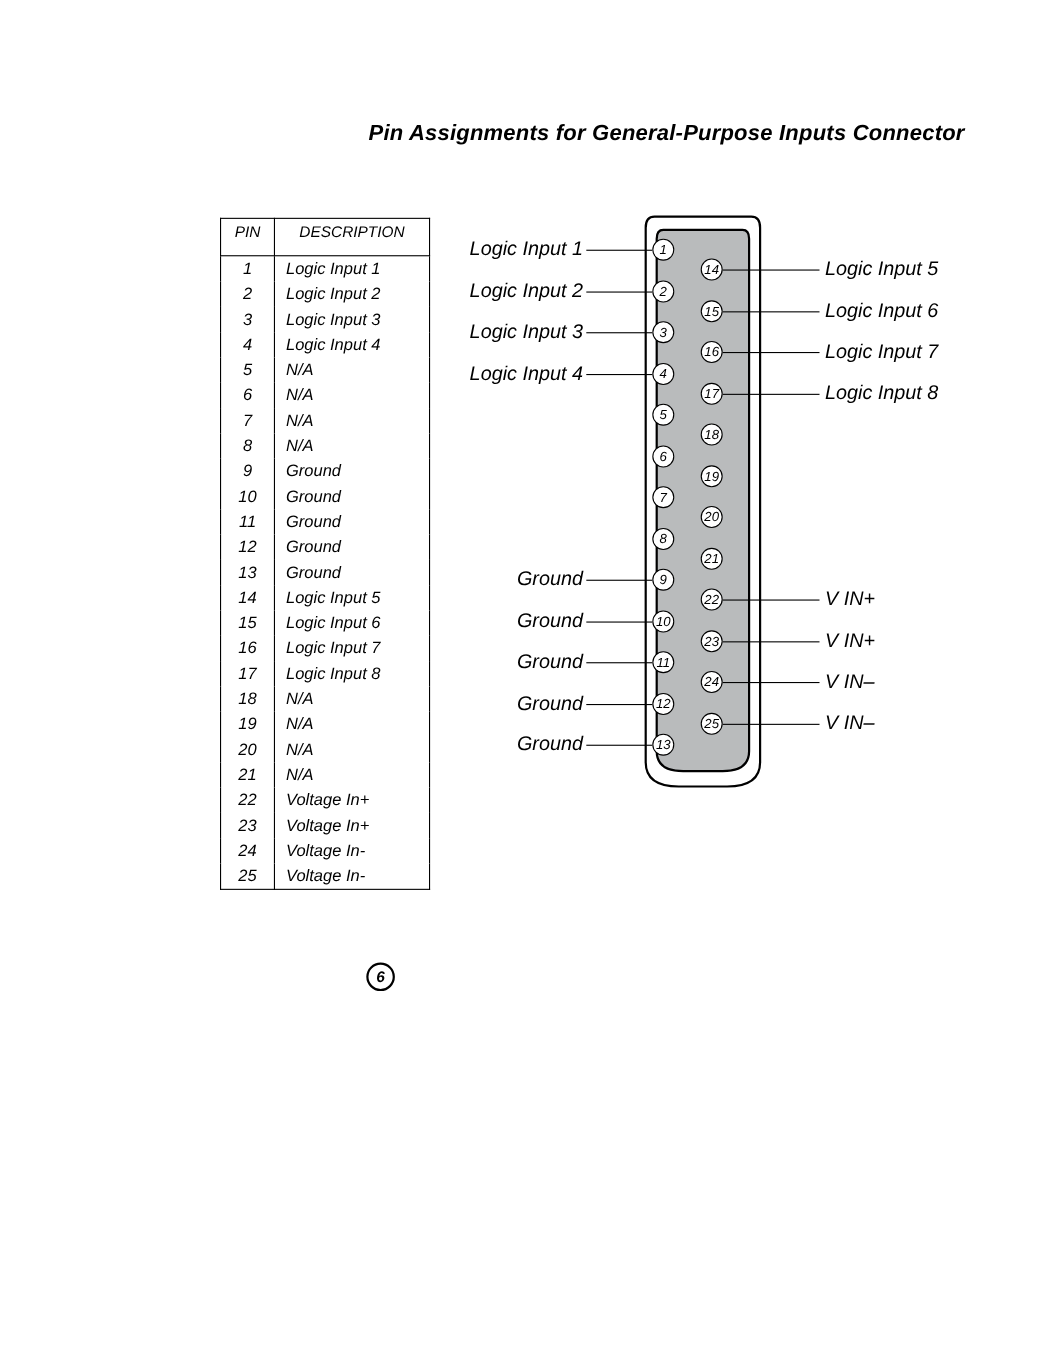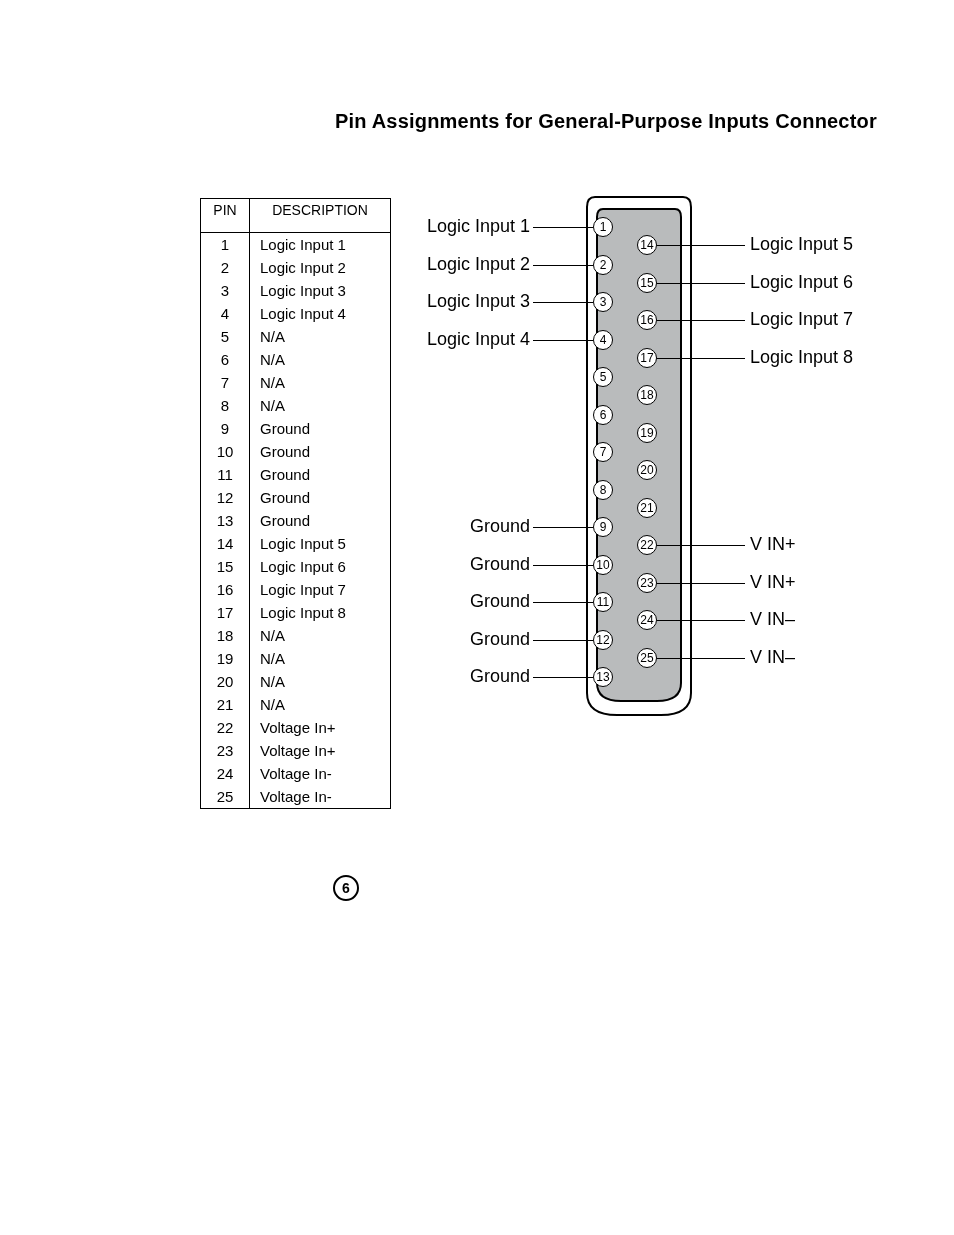--- a/index.html
+++ b/index.html
@@ -7,20 +7,21 @@
     padding: 0;
     background: #fff;
     font-family: Arial, Helvetica, sans-serif;
     color: #000;
     width: 954px;
   }
   .page {
     position: relative;
     width: 954px;
     height: 1052px;
+    font-style: italic;
   }
   .heading {
     position: absolute;
     top: 110px;
     left: 335px;
     font-weight: bold;
     font-size: 20px;
     letter-spacing: 0.2px;
   }
   .subheading {

